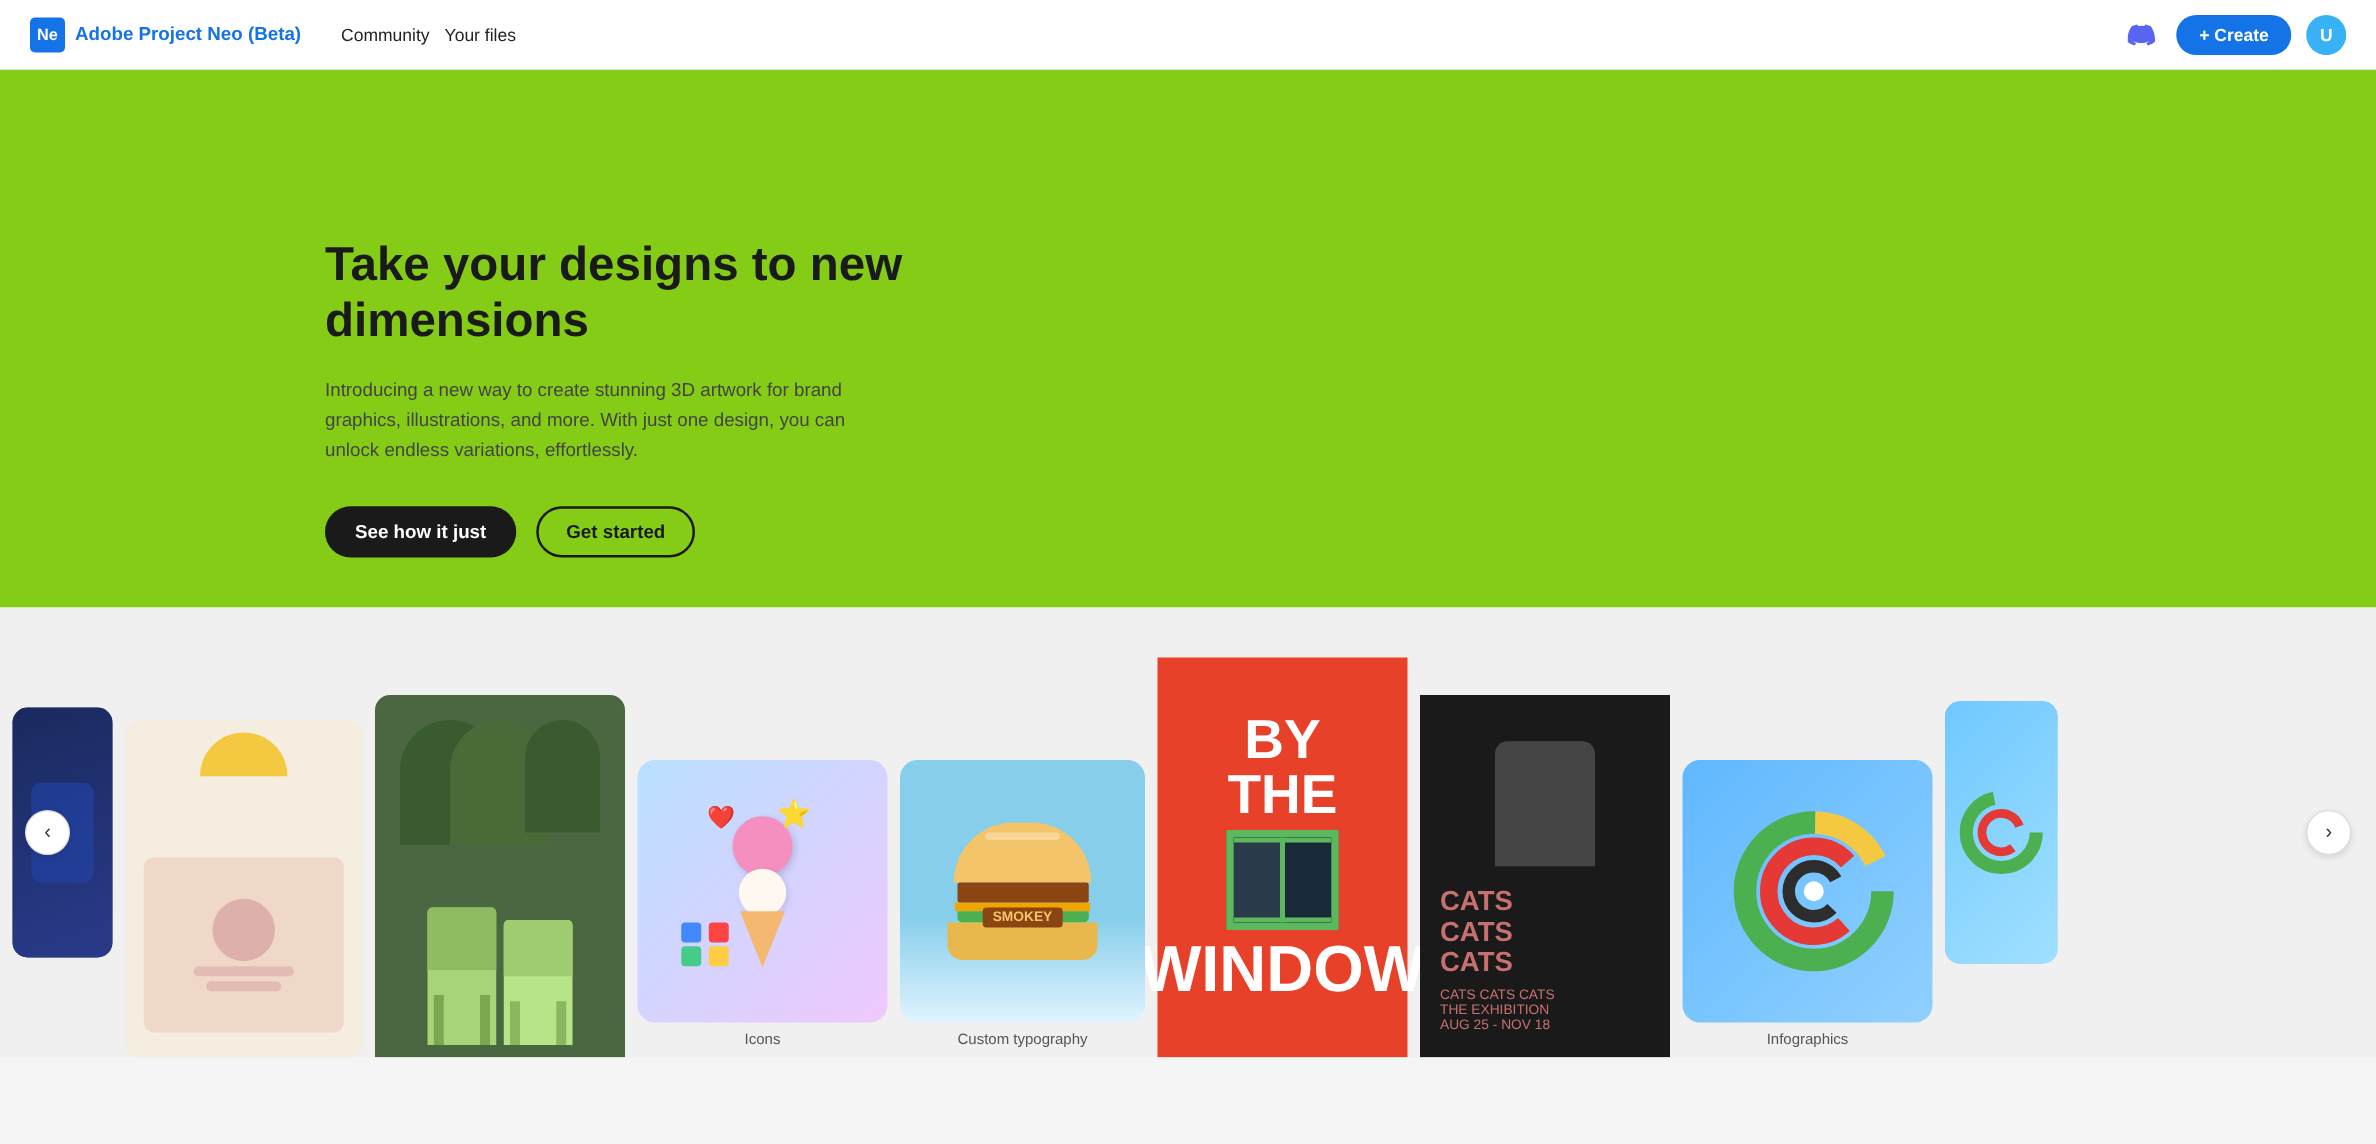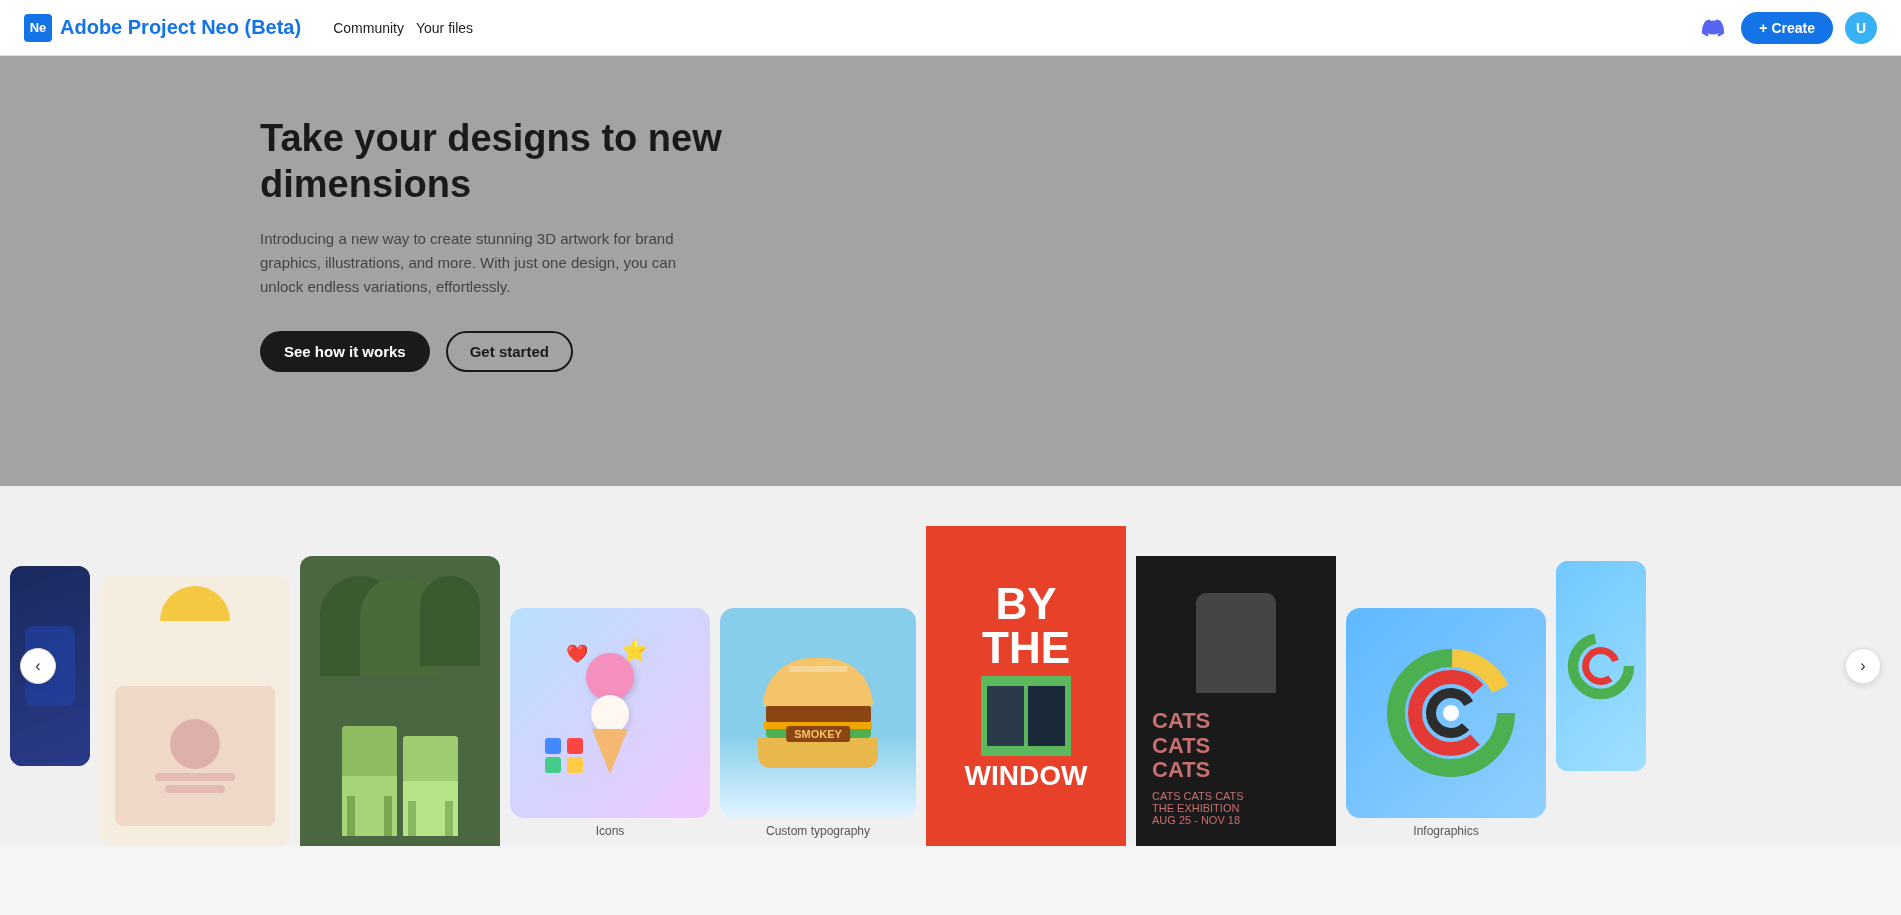--- a/index.html
+++ b/index.html
@@ -29,21 +29,21 @@
       background: #1473e6;
       border-radius: 4px;
       display: flex;
       align-items: center;
       justify-content: center;
       color: #fff;
       font-weight: 700;
       font-size: 13px;
     }
     .logo-text {
-      font-size: 20px;
+      font-size: 15px;
       font-weight: 600;
       color: #222;
     }
     .logo-text span {
       color: #1473e6;
     }
     .navbar-nav {
       display: flex;
       align-items: center;
       gap: 12px;
@@ -92,25 +92,25 @@
       align-items: center;
       justify-content: center;
       color: #fff;
       font-weight: 700;
       font-size: 14px;
       cursor: pointer;
     }
 
     
     .hero {
-      background: #a3a3a3;
+      background: #84cc16;
       min-height: 430px;
       position: relative;
       display: flex;
-      align-items: flex-start;
+      align-items: flex-end;
       overflow: hidden;
       padding: 60px 0 40px 260px;
     }
     .hero-content {
       max-width: 540px;
       z-index: 2;
       position: relative;
     }
     .hero-title {
       font-size: 38px;
@@ -460,21 +460,21 @@
     <button class="create-btn">+ Create</button>
     <div class="avatar">U</div>
   </div>
 </nav>
 
 <section class="hero">
   <div class="hero-content">
     <h1 class="hero-title">Take your designs to new dimensions</h1>
     <p class="hero-desc">Introducing a new way to create stunning 3D artwork for brand graphics, illustrations, and more. With just one design, you can unlock endless variations, effortlessly.</p>
     <div class="hero-buttons">
-      <button class="btn-primary">See how it works</button>
+      <button class="btn-primary">See how it just</button>
       <button class="btn-secondary">Get started</button>
     </div>
   </div>
 
 </section>
 
 <section class="gallery-section">
   <div class="gallery-strip" style="display:flex; align-items:flex-end; gap:10px; padding:0 0 0 10px; overflow:hidden; position:relative; min-height:360px;">
 
     <button class="gallery-nav-btn left">
@@ -564,21 +564,21 @@
         <div class="poster-text" style="font-size:44px;">BY</div>
         <div class="poster-text" style="font-size:44px;">THE</div>
 
         <div style="width:90px;height:80px;margin:6px auto;background:#1a2a3a;border:6px solid #5cb85c;display:flex;overflow:hidden;position:relative;">
           <div style="width:48%;height:100%;background:#2a3a4a;"></div>
           <div style="width:4%;height:100%;background:#5cb85c;"></div>
           <div style="width:48%;height:100%;background:#1a2a3a;"></div>
           <div style="position:absolute;top:0;left:0;right:0;height:4px;background:#5cb85c;"></div>
           <div style="position:absolute;bottom:0;left:0;right:0;height:4px;background:#5cb85c;"></div>
         </div>
-        <div class="poster-text" style="font-size:28px;">WINDOW</div>
+        <div class="poster-text" style="font-size:52px;">WINDOW</div>
       </div>
     </div>
 
     <div style="flex-shrink:0;margin-top:48px;">
       <div class="card-cats" style="width:200px;height:290px;">
         <div style="flex:1;display:flex;align-items:center;justify-content:center;width:100%;">
 
           <div style="width:80px;height:100px;background:#888;border-radius:10px 10px 0 0;opacity:0.4;"></div>
         </div>
         <div class="cats-title">CATS<br>CATS<br>CATS</div>

